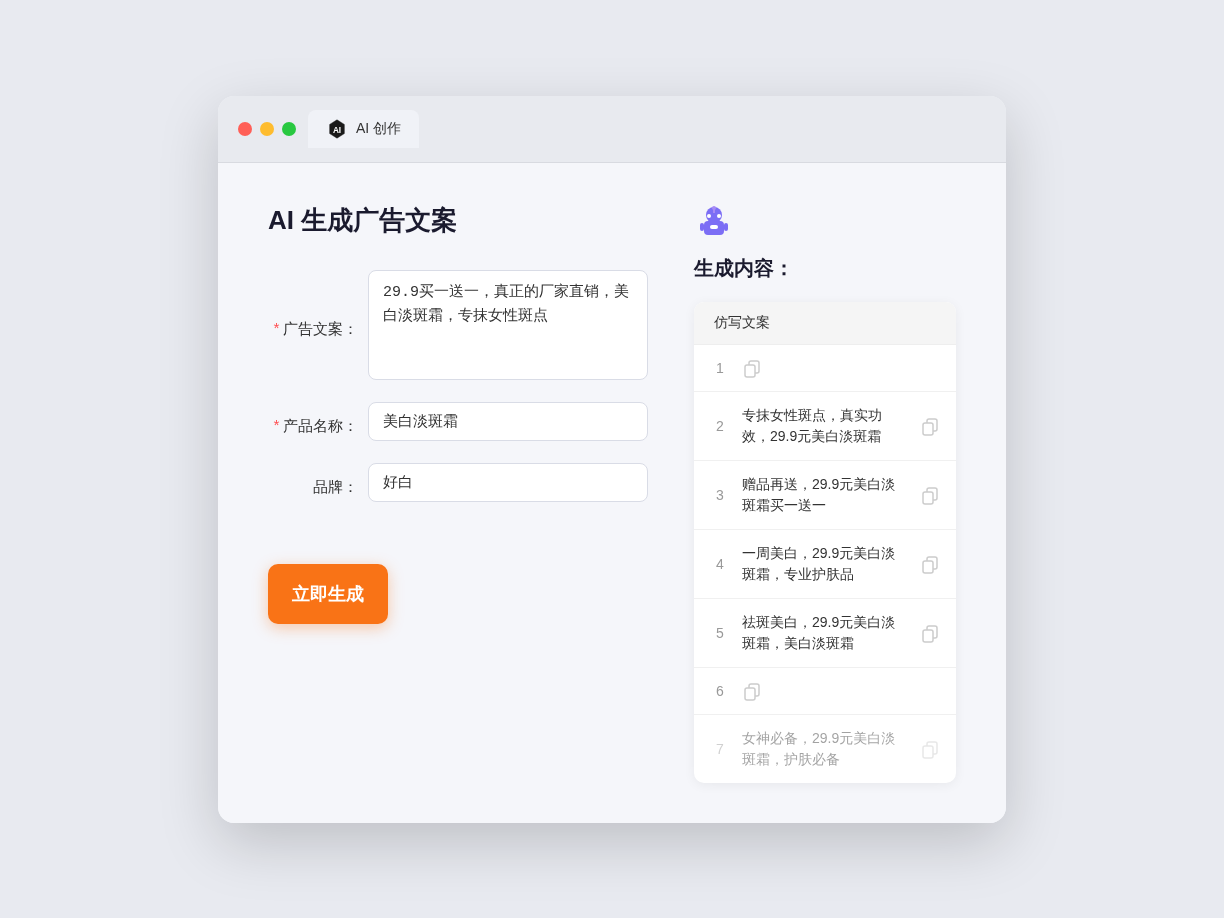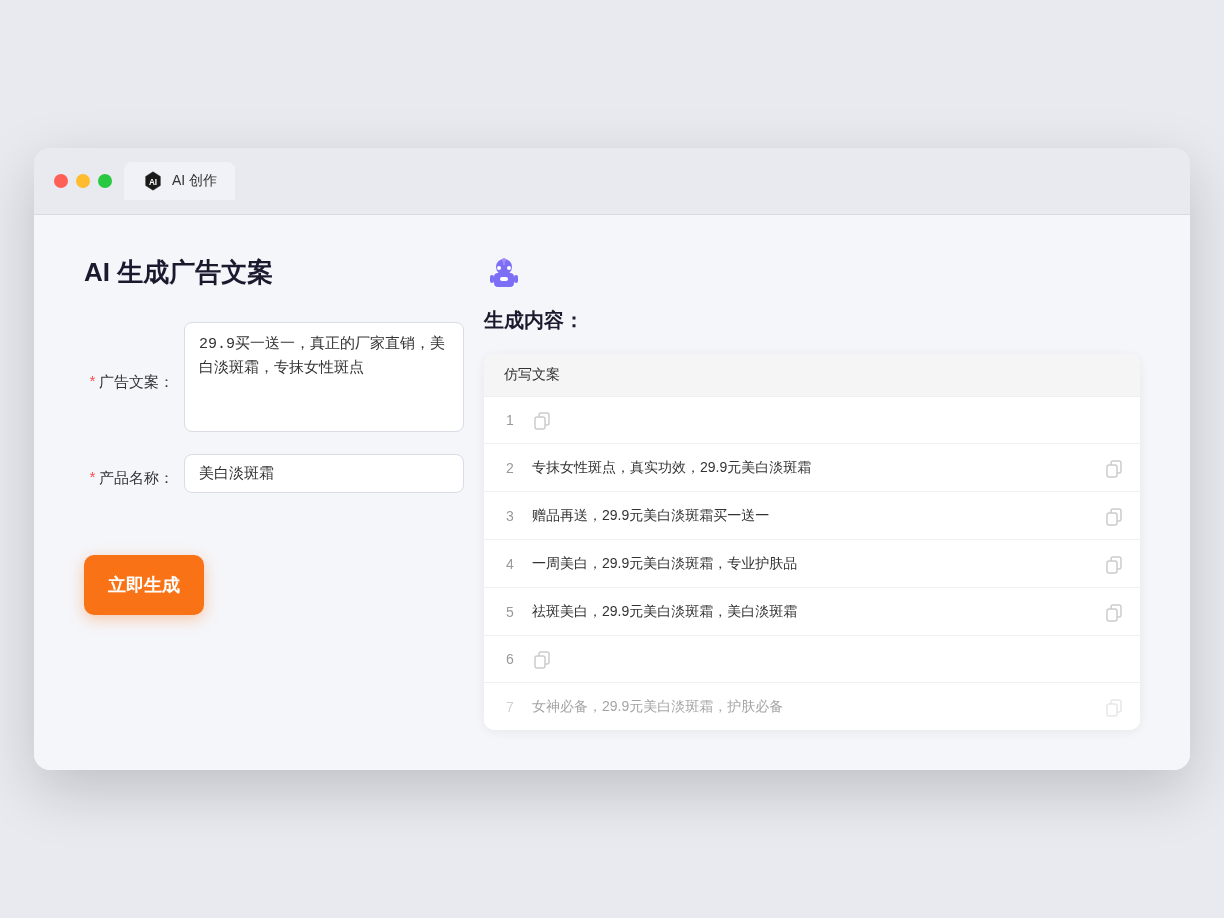--- a/index.html
+++ b/index.html
@@ -6,21 +6,21 @@
     body {
       background: #e8eaf0;
       display: flex;
       align-items: center;
       justify-content: center;
       min-height: 918px;
       font-family: -apple-system, "PingFang SC", "Microsoft YaHei", sans-serif;
     }
 
     .browser-window {
-      width: 1156px;
+      width: 788px;
       background: #f0f2f7;
       border-radius: 16px;
       box-shadow: 0 20px 60px rgba(0,0,0,0.18);
       overflow: hidden;
       position: relative;
     }
 
     .browser-titlebar {
       background: #e8eaef;
       padding: 14px 20px;
@@ -57,21 +57,21 @@
       font-weight: 500;
     }
 
     .browser-content {
       padding: 40px 50px;
       background: #f5f6fa;
     }
 
     .main-layout {
       display: flex;
-      gap: 20px;
+      gap: 46px;
     }
 
     
     .left-panel {
       flex: 0 0 380px;
     }
 
     .page-title {
       font-size: 26px;
       font-weight: 700;
@@ -255,20 +255,24 @@
 
         
         <div class="form-row">
           <label class="form-label">
             <span class="required-star">*</span>产品名称：
           </label>
           <input type="text" class="form-input" value="美白淡斑霜" style="">
         </div>
 
         
+        <div class="form-row">
+          <label class="form-label">品牌：</label>
+          <input type="text" class="form-input" value="好白" style="">
+        </div>
 
         <button class="generate-btn">立即生成</button>
       </div>
 
       <div class="right-panel">
         <div class="result-header">
 
           <svg class="robot-icon" viewBox="0 0 40 40">
             <circle cx="20" cy="12" r="8" fill="#7c6ef5"></circle>
             <rect x="10" y="18" width="20" height="14" rx="4" fill="#7c6ef5"></rect>

